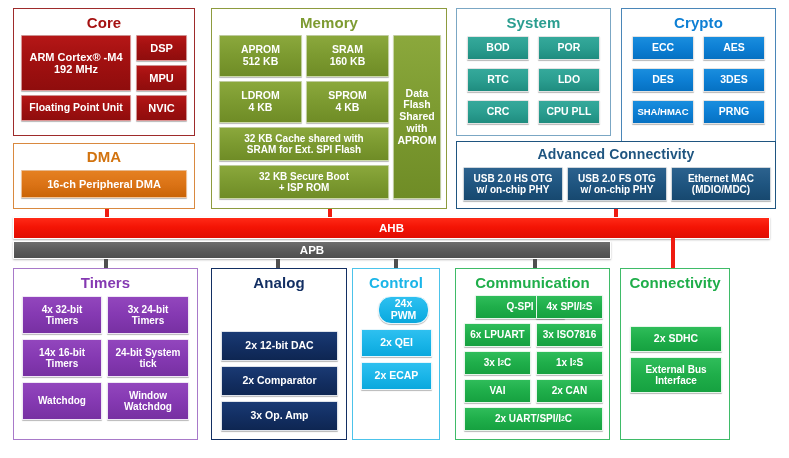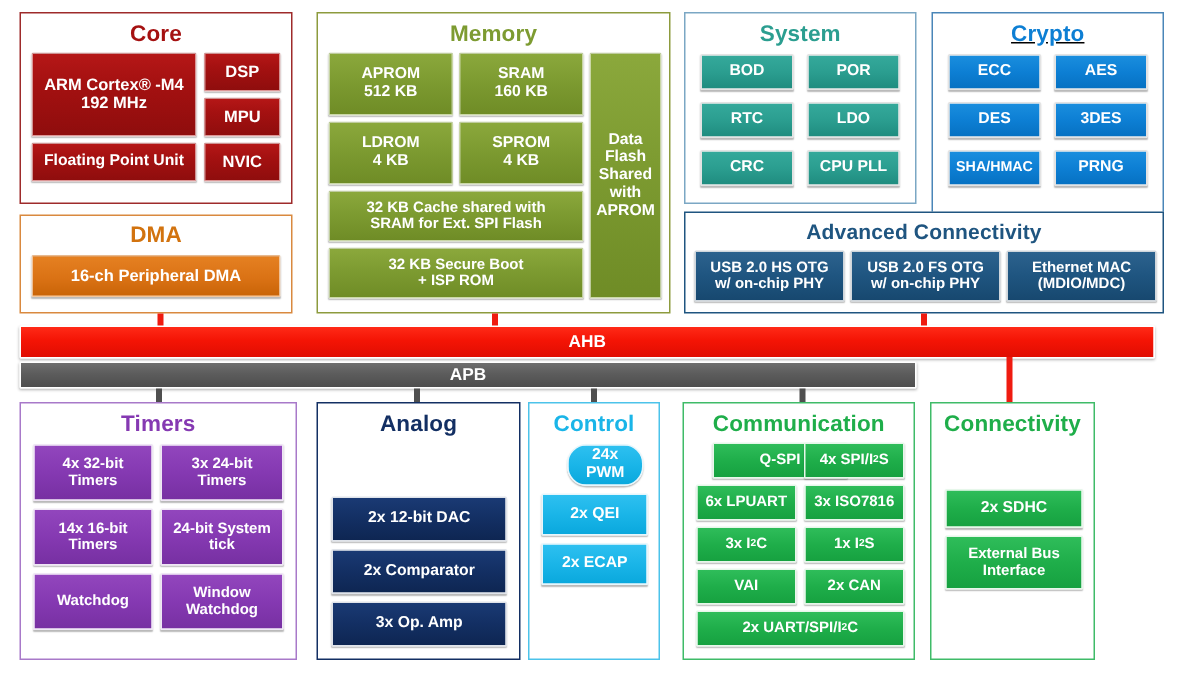--- a/index.html
+++ b/index.html
@@ -147,21 +147,21 @@
   <div class="panel p-sys" style="left:456px;top:8px;width:155px;height:128px;">
     <div class="panel-title" style="font-size:15px;margin-top:6px;">System</div>
     <div class="blk t-sys" style="left:10px;top:27px;width:62px;height:24px;font-size:10.5px;">BOD</div>
     <div class="blk t-sys" style="left:81px;top:27px;width:62px;height:24px;font-size:10.5px;">POR</div>
     <div class="blk t-sys" style="left:10px;top:59px;width:62px;height:24px;font-size:10.5px;">RTC</div>
     <div class="blk t-sys" style="left:81px;top:59px;width:62px;height:24px;font-size:10.5px;">LDO</div>
     <div class="blk t-sys" style="left:10px;top:91px;width:62px;height:24px;font-size:10.5px;">CRC</div>
     <div class="blk t-sys" style="left:81px;top:91px;width:62px;height:24px;font-size:10.5px;">CPU PLL</div>
   </div>
 
-  <div class="panel p-cry" style="left:621px;top:8px;width:155px;height:148px;text-decoration:underline;">
+  <div class="panel p-cry" style="left:621px;top:8px;width:155px;height:148px;">
     <div class="panel-title" style="font-size:15px;margin-top:6px;">Crypto</div>
     <div class="blk t-cry" style="left:10px;top:27px;width:62px;height:24px;font-size:10.5px;">ECC</div>
     <div class="blk t-cry" style="left:81px;top:27px;width:62px;height:24px;font-size:10.5px;">AES</div>
     <div class="blk t-cry" style="left:10px;top:59px;width:62px;height:24px;font-size:10.5px;">DES</div>
     <div class="blk t-cry" style="left:81px;top:59px;width:62px;height:24px;font-size:10.5px;">3DES</div>
     <div class="blk t-cry" style="left:10px;top:91px;width:62px;height:24px;font-size:9.5px;text-align:right;">SHA/HMAC</div>
     <div class="blk t-cry" style="left:81px;top:91px;width:62px;height:24px;font-size:10.5px;">PRNG</div>
   </div>
 
   <div class="panel p-adv" style="left:456px;top:141px;width:320px;height:68px;">

